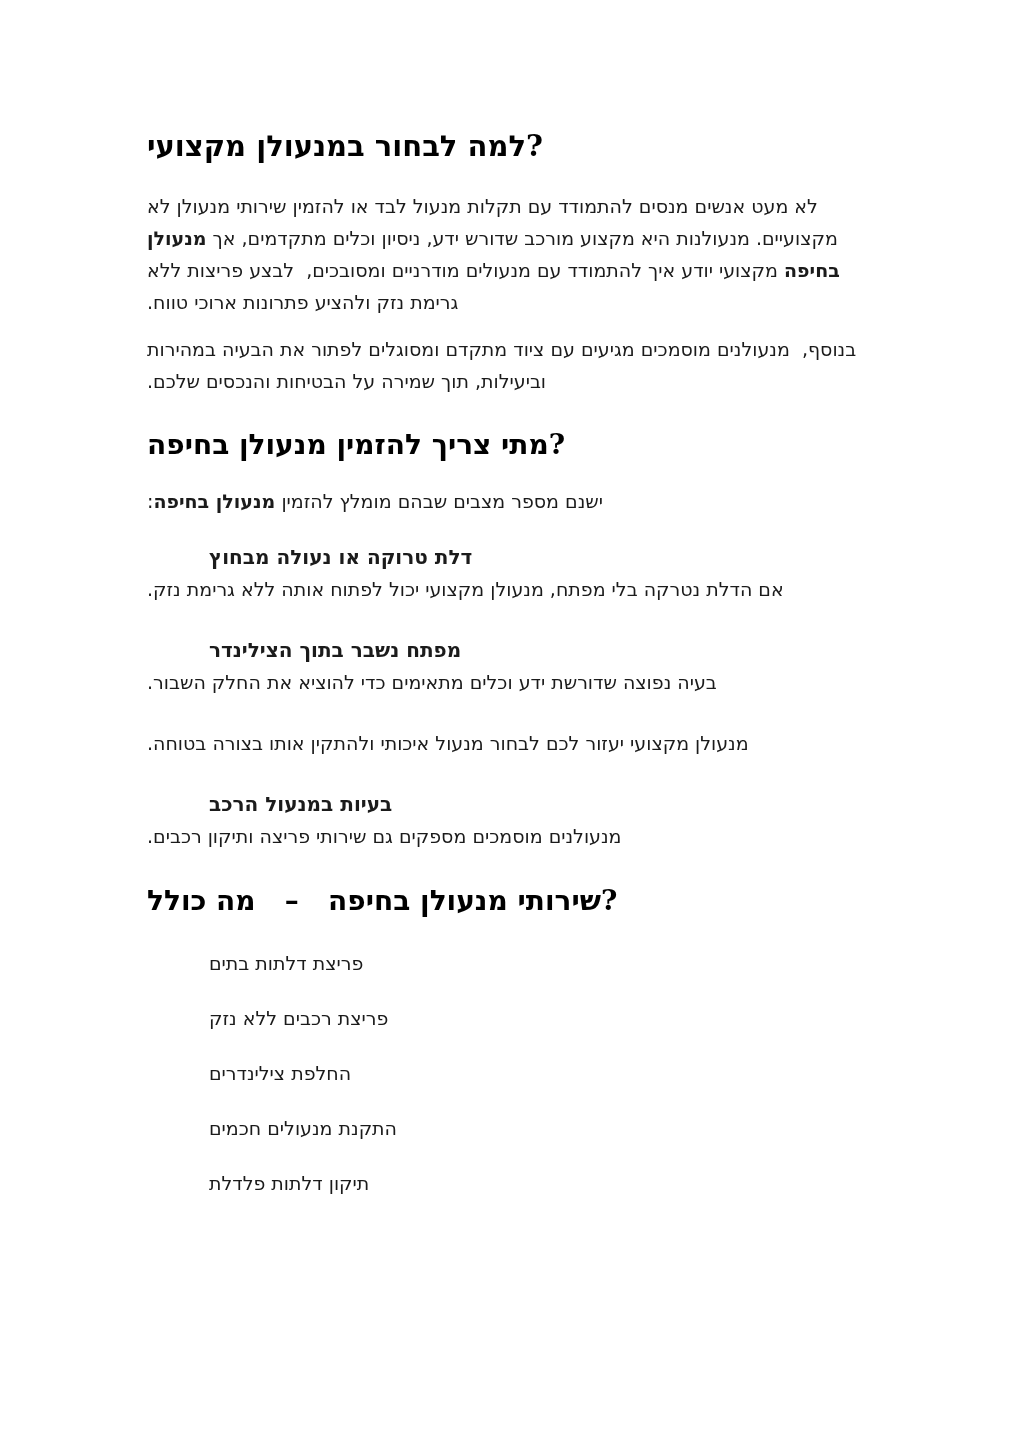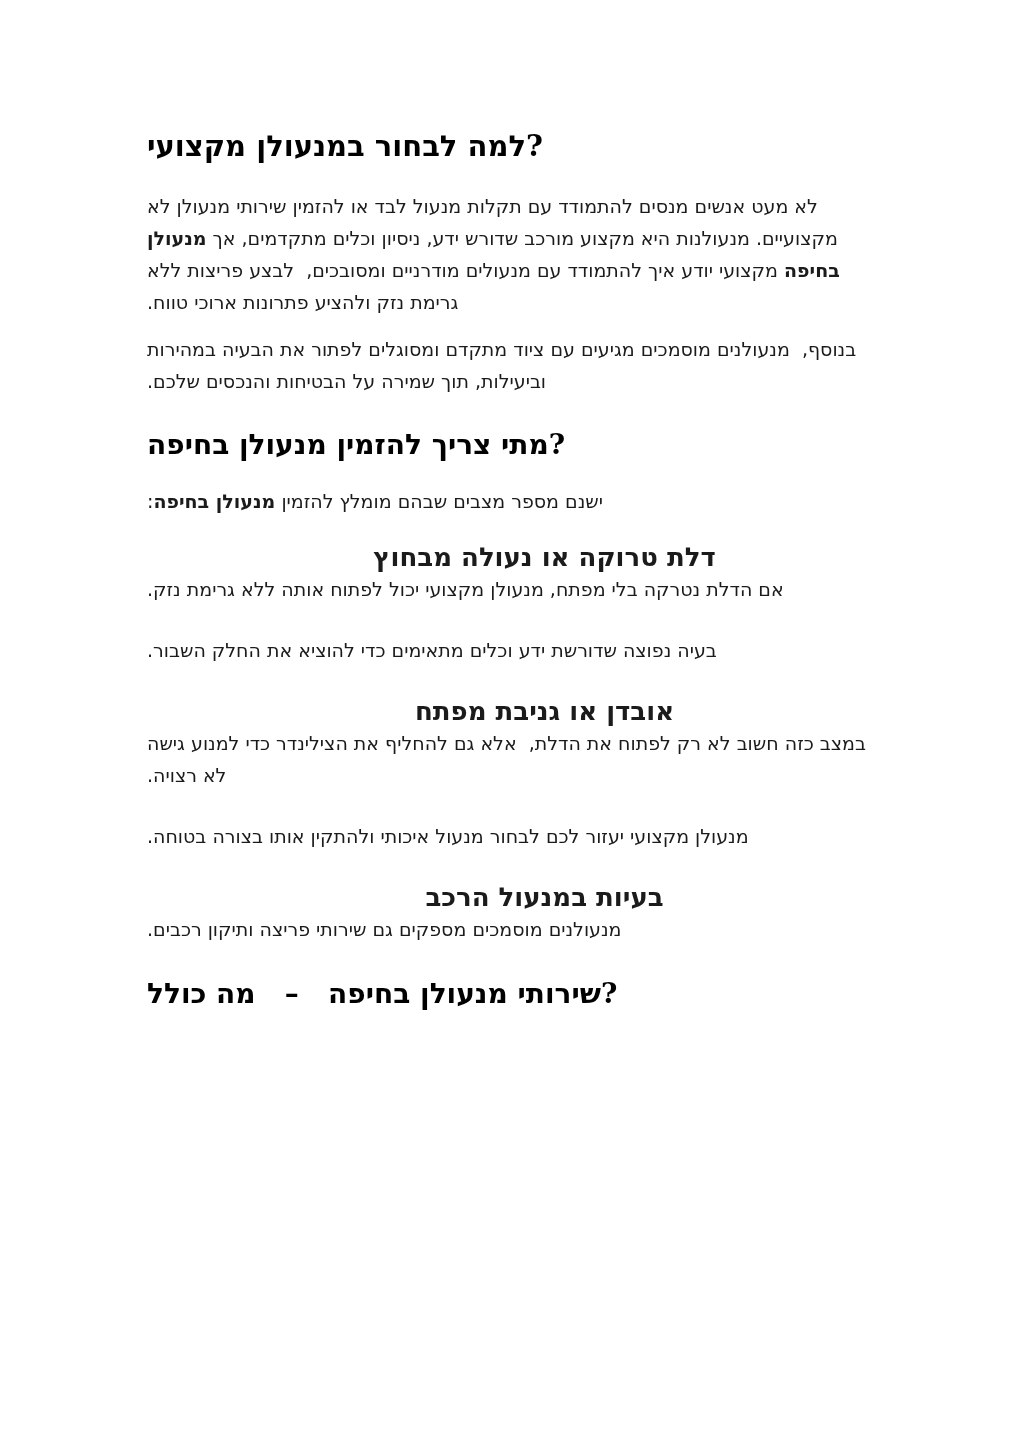--- a/index.html
+++ b/index.html
@@ -22,22 +22,22 @@
     direction:rtl;text-align:left;
     font-size:19px;line-height:32px;
     margin:12px 0 15px 0;
     white-space:pre-wrap;
   }
   .seg-bold{font-weight:700;}
   .seg-link{color:#1155cc;}
   .items{margin:24px 0 0 0;}
   .item{margin:0 0 29px 0;}
   .item-title{
-    direction:rtl;text-align:center;
-    font-weight:700;font-size:26px;line-height:32px;
+    direction:rtl;text-align:left;
+    font-weight:700;font-size:20px;line-height:32px;
     margin:8px 0 0 62px;
   }
   .item-desc{margin:0;}
   .services{margin:26px 0 0 0;}
   .service-line{
     direction:rtl;text-align:left;
     font-size:19px;line-height:32px;
     margin:0 0 23px 62px;
   }
 </style>
@@ -57,36 +57,40 @@
   <p class="intro-line"><span>ישנם מספר מצבים שבהם מומלץ להזמין </span><span class="seg-bold">מנעולן בחיפה</span><span>:</span></p>
 
   <div class="items">
 
     <div class="item">
       <div class="item-title">דלת טרוקה או נעולה מבחוץ</div>
       <p class="item-desc">אם הדלת נטרקה בלי מפתח, מנעולן מקצועי יכול לפתוח אותה ללא גרימת נזק.</p>
     </div>
 
     <div class="item">
+      <div class="item-title">מפתח נשבר בתוך הצילינדר</div>
       <p class="item-desc">בעיה נפוצה שדורשת ידע וכלים מתאימים כדי להוציא את החלק השבור.</p>
     </div>
 
-    <div class="item">
-      <div class="item-title">אובדן או גניבת מפתח</div>
-      <p class="item-desc">במצב כזה חשוב לא רק לפתוח את הדלת,  אלא גם להחליף את הצילינדר כדי למנוע גישה לא רצויה.</p>
-    </div>
 
     <div class="item">
       <p class="item-desc">מנעולן מקצועי יעזור לכם לבחור מנעול איכותי ולהתקין אותו בצורה בטוחה.</p>
     </div>
 
     <div class="item">
       <div class="item-title">בעיות במנעול הרכב</div>
       <p class="item-desc">מנעולנים מוסמכים מספקים גם שירותי פריצה ותיקון רכבים.</p>
     </div>
 
   </div>
 
   <h2>שירותי מנעולן בחיפה   –   מה כולל?</h2>
 
 
+  <div class="services">
+    <div class="service-line">פריצת דלתות בתים</div>
+    <div class="service-line">פריצת רכבים ללא נזק</div>
+    <div class="service-line">החלפת צילינדרים</div>
+    <div class="service-line">התקנת מנעולים חכמים</div>
+    <div class="service-line">תיקון דלתות פלדלת</div>
+  </div>
 
 </div>
 
 </body></html>

